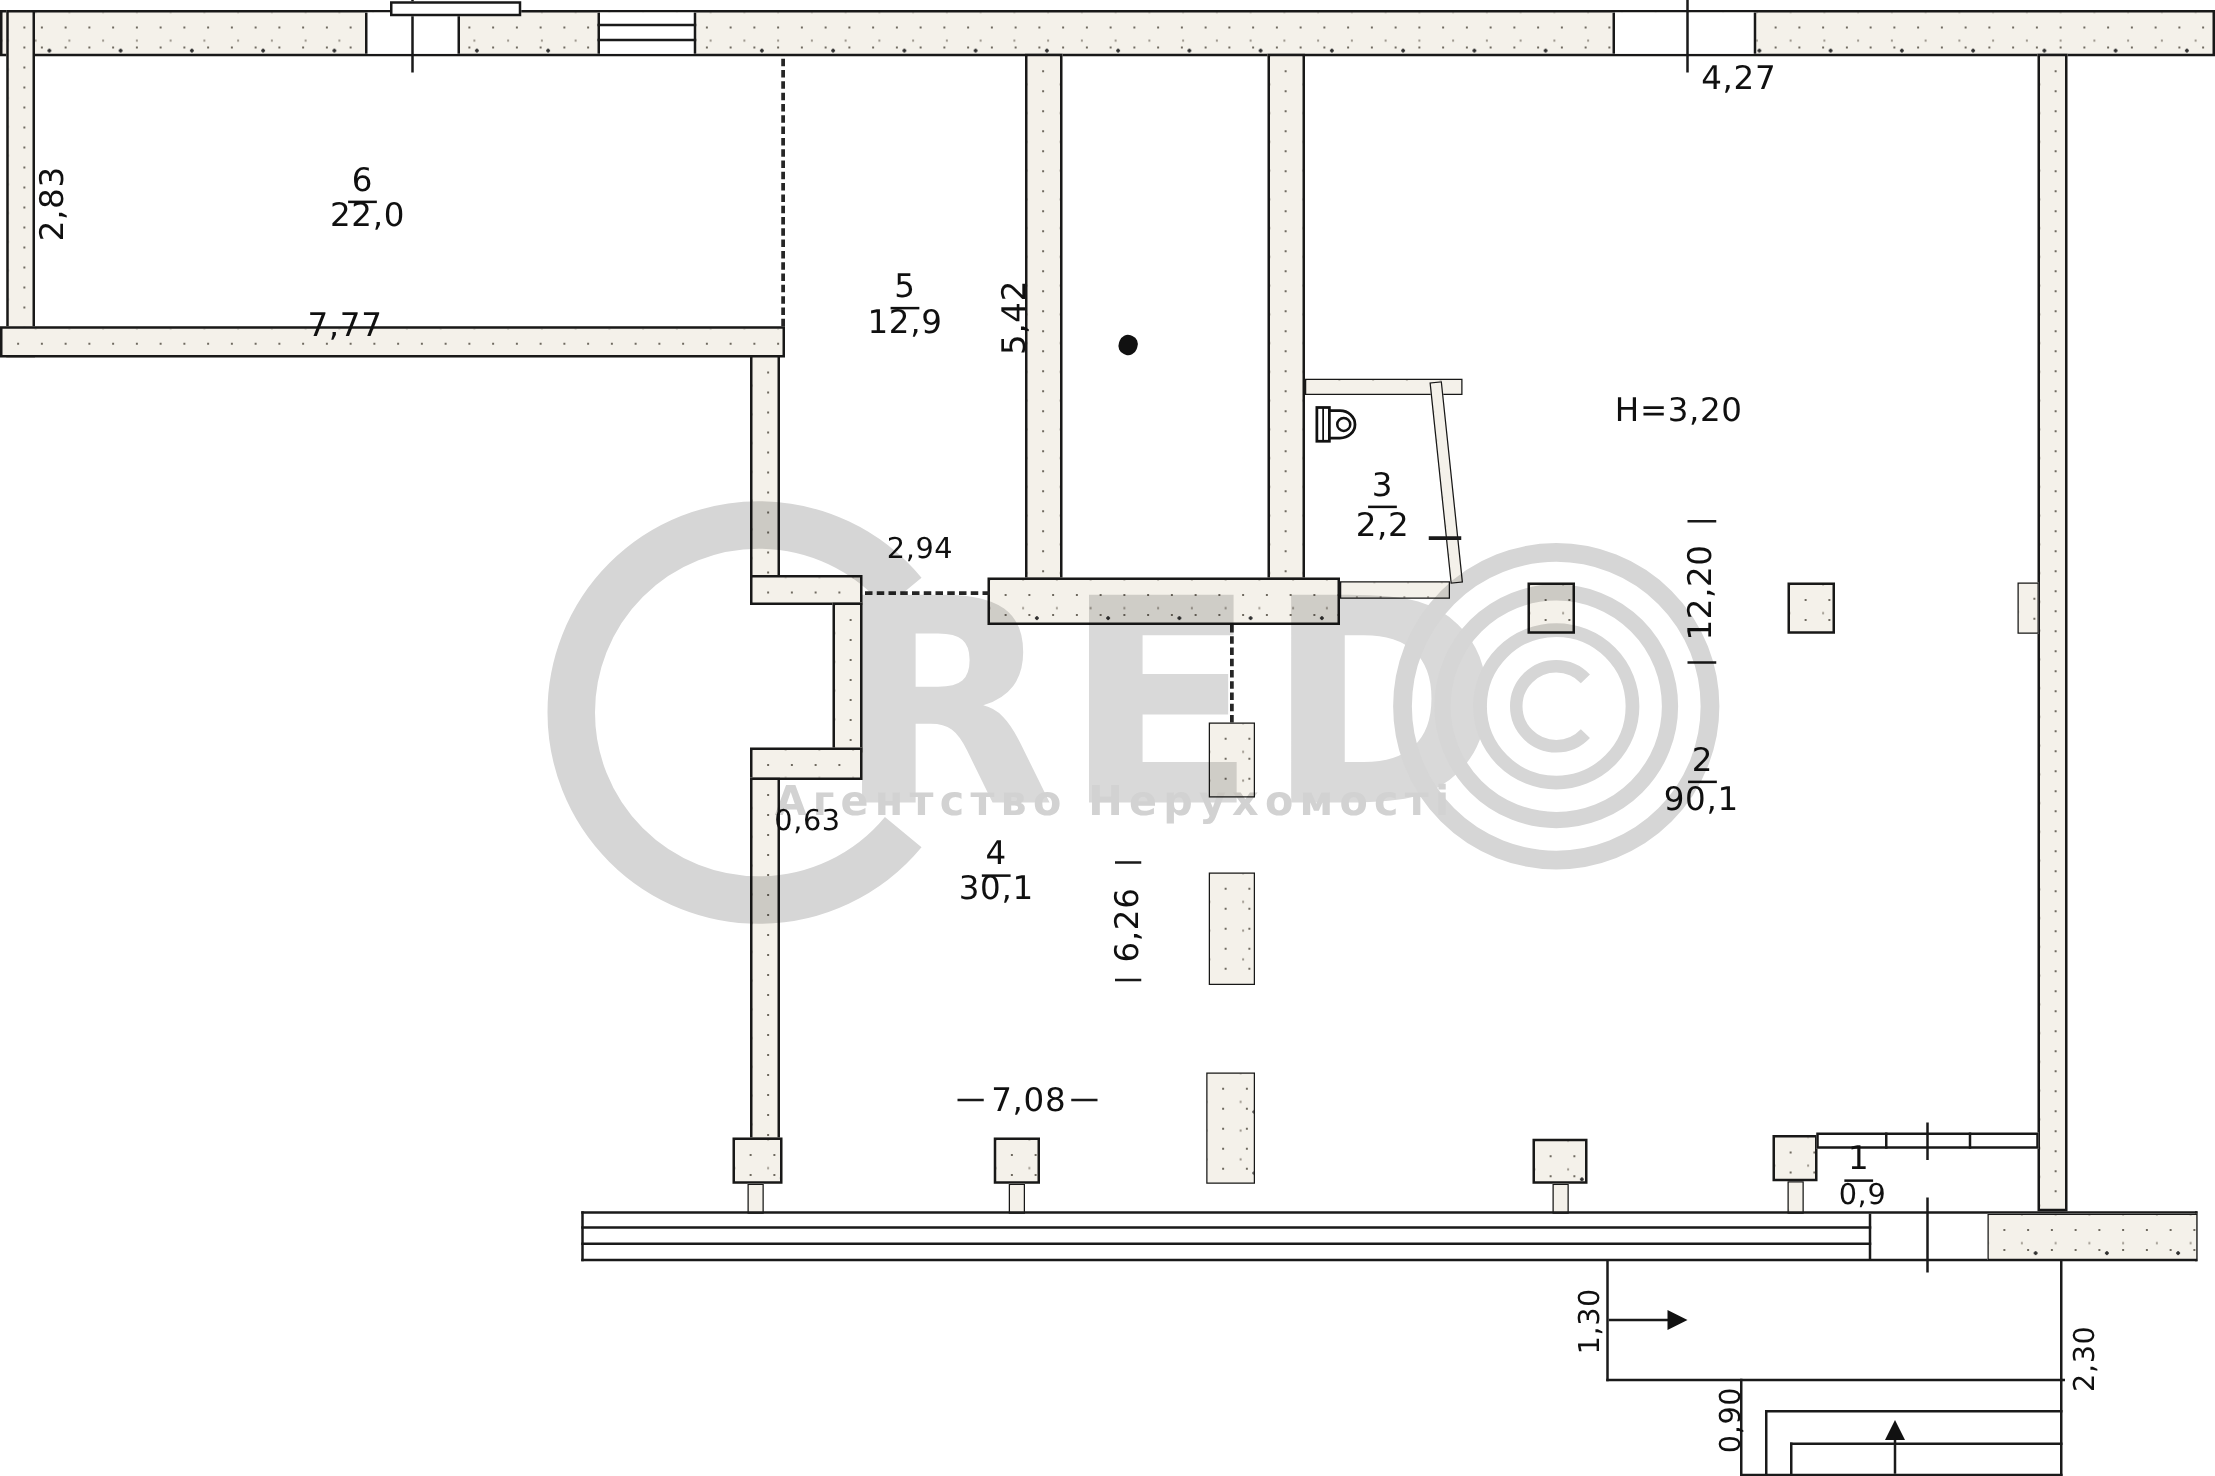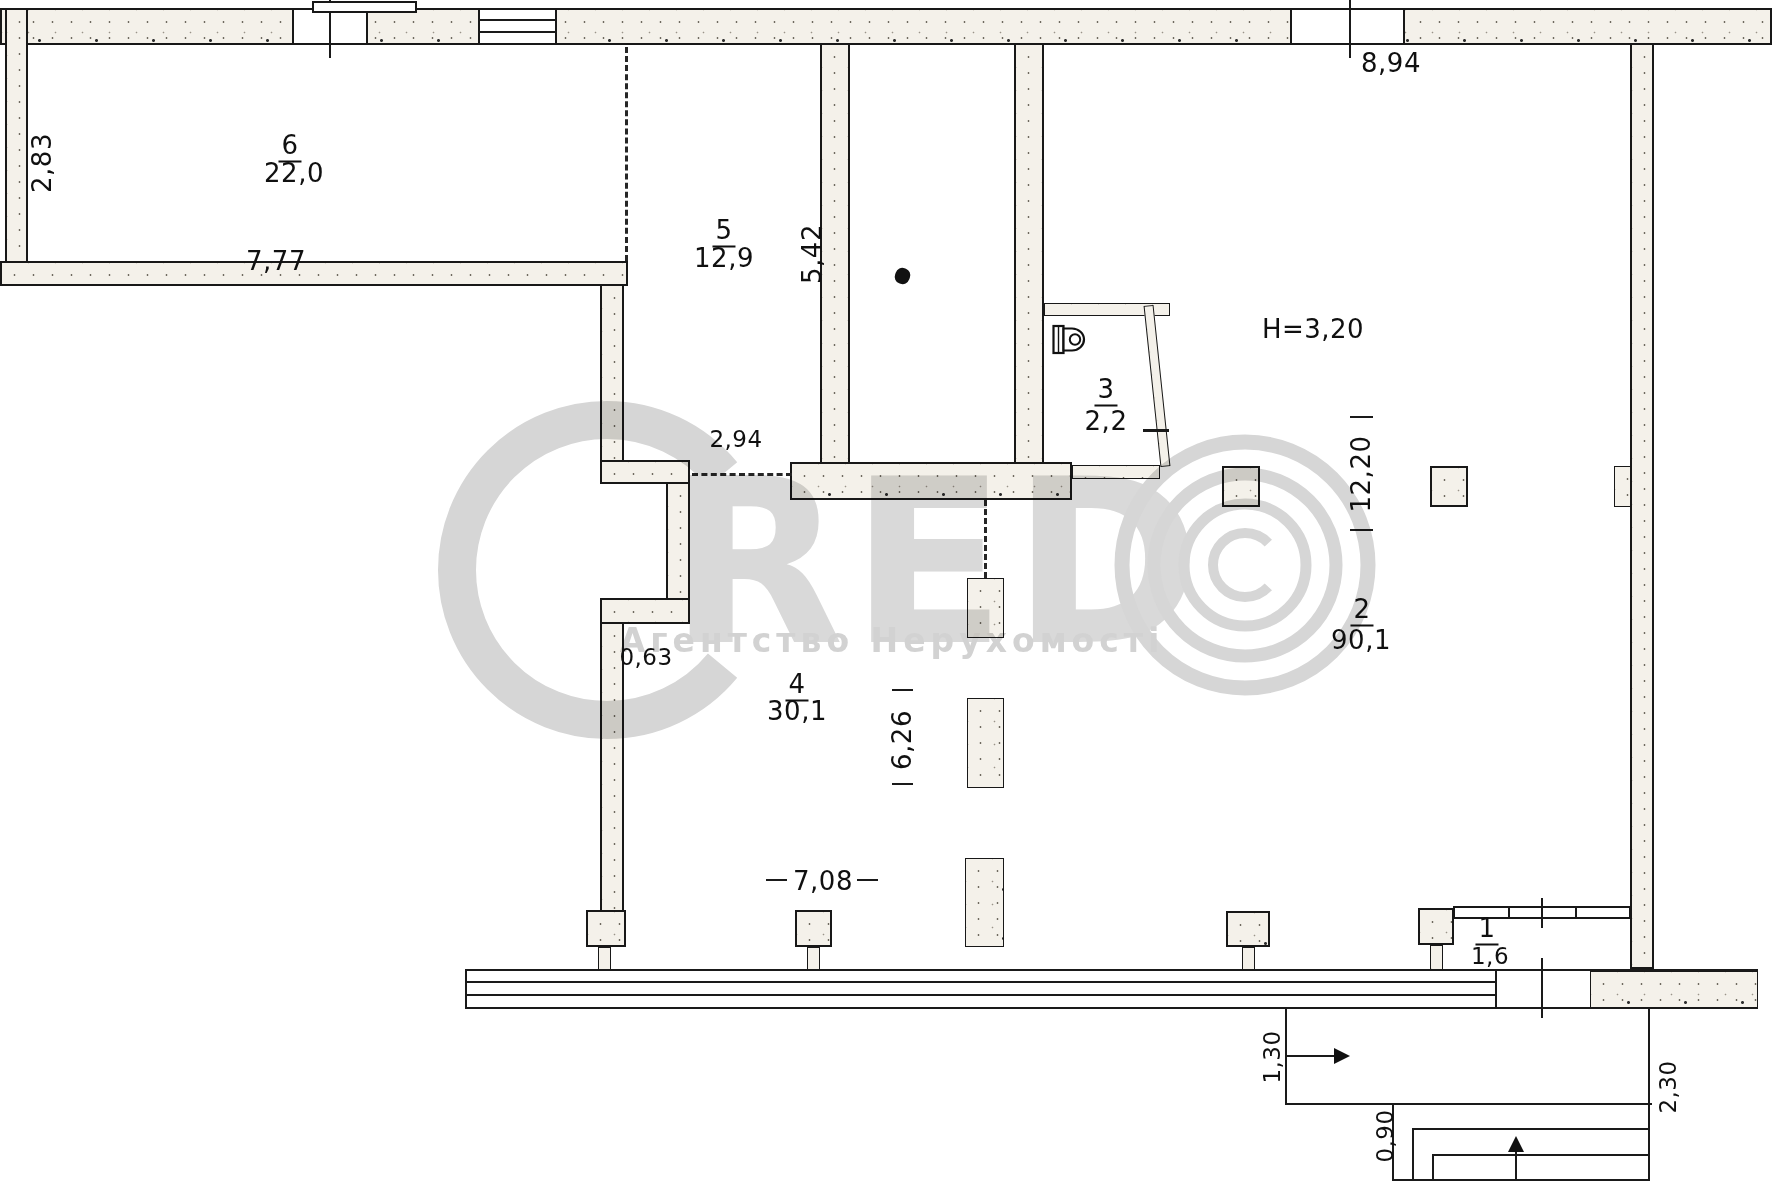--- a/index.html
+++ b/index.html
@@ -147,34 +147,34 @@
   <div class="lbl big" style="left:276px;top:261px">7,77</div>
 
   <div class="lbl num" style="left:724px;top:231px">5</div>
   <div class="lbl big" style="left:724px;top:258px">12,9</div>
   <div class="lbl big rot" style="left:812px;top:254px">5,42</div>
   <div class="lbl" style="left:736px;top:439px">2,94</div>
 
   <div class="lbl num" style="left:1106px;top:390px">3</div>
   <div class="lbl big" style="left:1106px;top:421px">2,2</div>
 
-  <div class="lbl big" style="left:1313px;top:329px">H=3,20</div>
+  <div class="lbl big" style="left:1343px;top:329px">H=3,20</div>
   <div class="lbl big rot" style="left:1361px;top:474px">12,20</div>
   <div class="lbl num" style="left:1362px;top:610px">2</div>
   <div class="lbl big" style="left:1361px;top:640px">90,1</div>
-  <div class="lbl big" style="left:1391px;top:63px">8,94</div>
+  <div class="lbl big" style="left:1391px;top:63px">4,27</div>
 
   <div class="lbl" style="left:646px;top:657px">0,63</div>
   <div class="lbl num" style="left:797px;top:685px">4</div>
   <div class="lbl big" style="left:797px;top:711px">30,1</div>
   <div class="lbl big rot" style="left:902px;top:740px">6,26</div>
   <div class="lbl big" style="left:823px;top:881px">7,08</div>
 
   <div class="lbl num" style="left:1487px;top:929px">1</div>
-  <div class="lbl" style="left:1490px;top:956px">1,6</div>
+  <div class="lbl" style="left:1490px;top:956px">0,9</div>
 
   <div class="lbl rot" style="left:1272px;top:1057px">1,30</div>
   <div class="lbl rot" style="left:1385px;top:1136px">0,90</div>
   <div class="lbl rot" style="left:1668px;top:1087px">2,30</div>
 
   <svg id="wm" class="abs" style="left:380px;top:330px;width:1070px;height:480px" viewBox="0 0 1070 480">
     <circle cx="227" cy="240" r="150" fill="none" stroke="#d6d6d6" stroke-width="38" pathLength="100" stroke-dasharray="78 22" stroke-dashoffset="-11"></circle>
     <text x="558" y="312" text-anchor="middle" font-family="DejaVu Sans, sans-serif" font-size="228" font-weight="bold" letter-spacing="6" fill="#d9d9d9">RED</text>
     <g stroke="#d6d6d6" fill="none">
       <circle cx="865" cy="235" r="123" stroke-width="15"></circle>

